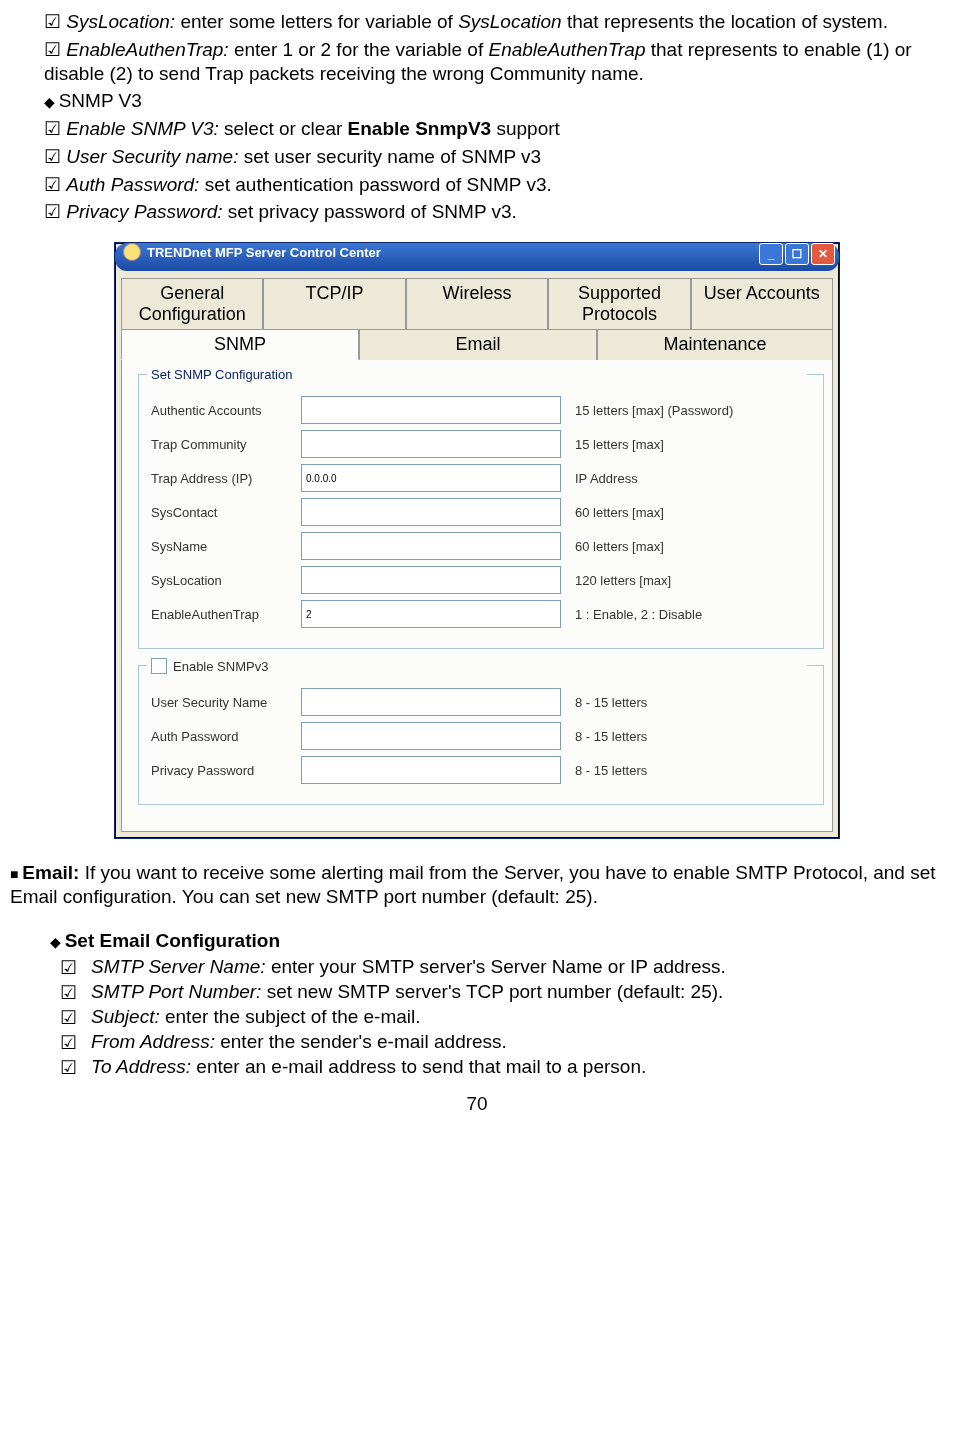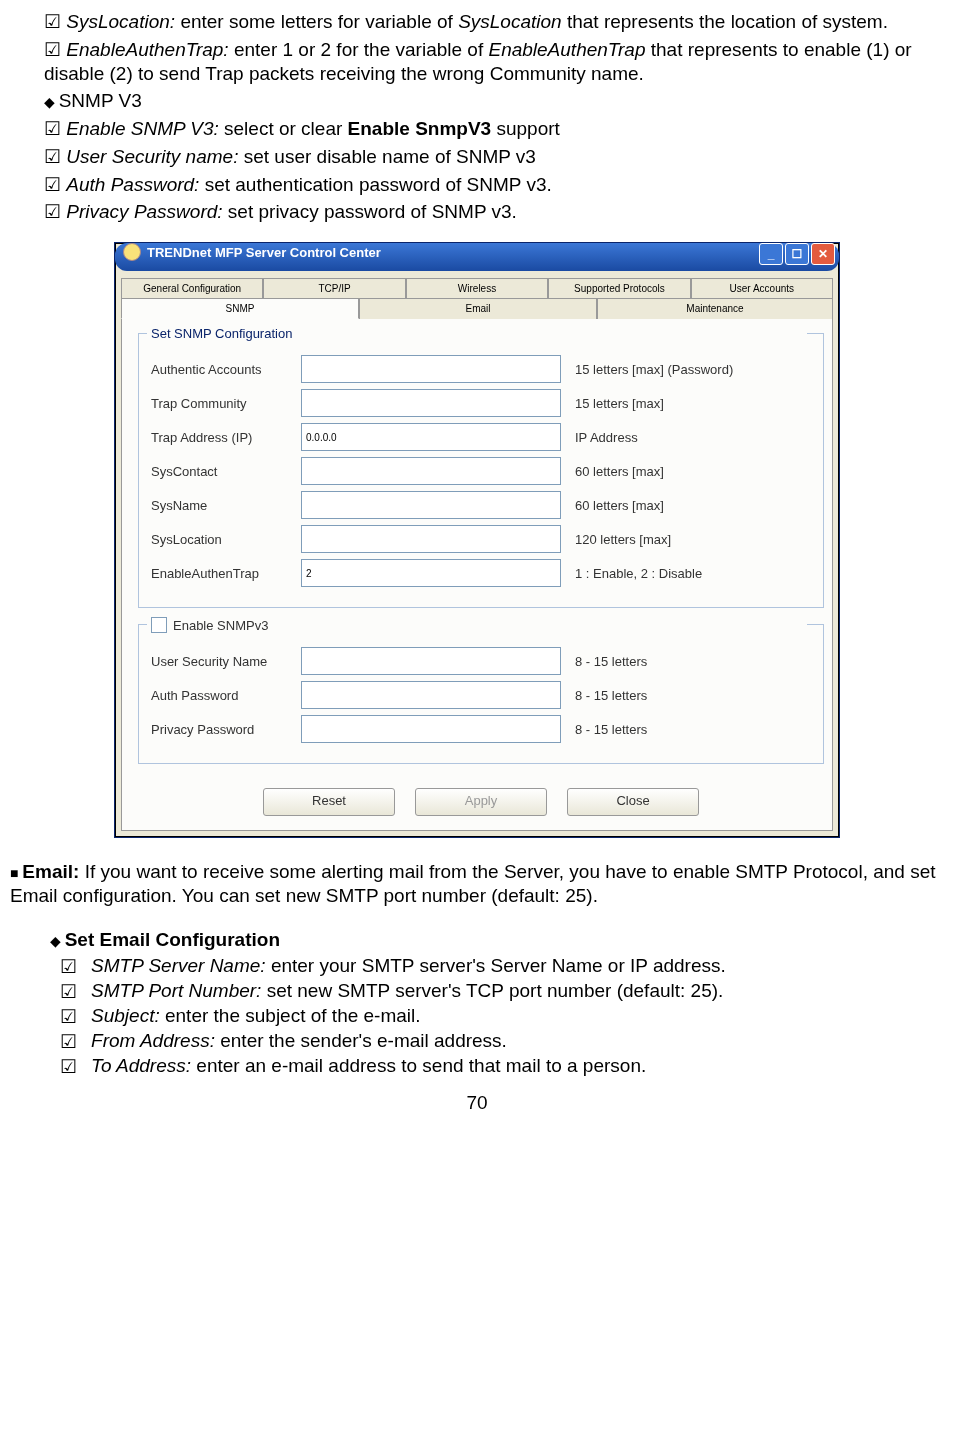--- a/index.html
+++ b/index.html
@@ -48,21 +48,21 @@
   .win-btn {
     width:22px;height:20px;border:1px solid #fff;border-radius:3px;
     display:flex;align-items:center;justify-content:center;font-weight:bold;font-size:12px;
   }
   .win-min{background:#3b77d6}
   .win-max{background:#3b77d6}
   .win-close{background:#e35b3f;color:#fff}
   .tab-area{padding:6px 6px 0 6px;}
   .tab-row{display:flex;gap:0}
   .tab{
-    border:1px solid #999;background:#ece9d8;padding:4px 8px;font-size:10px;
+    border:1px solid #999;background:#ece9d8;padding:4px 8px;font-size:18px;
     border-bottom:none;flex:1;text-align:center;position:relative;top:1px;
   }
   .tab.active{background:#fcfcfa;border-bottom:1px solid #fcfcfa;z-index:2}
   .tab-row2 .tab{flex:none}
   .tab-row2 .t-snmp{width:220px}
   .tab-row2 .t-email{width:220px}
   .tab-row2 .t-maint{flex:1}
   .panel{
     border:1px solid #999;background:#fcfcfa;margin:0 6px 6px 6px;padding:14px 8px 10px 16px;
   }
@@ -98,21 +98,21 @@
 
 <div class="indent1">
   <p class="para"><span class="checkmark"></span><span class="italic">SysLocation:</span><span> enter some letters for variable of </span><span class="italic">SysLocation</span><span> that represents the location of system.</span></p>
 
   <p class="para"><span class="checkmark"></span><span class="italic">EnableAuthenTrap:</span><span> enter 1 or 2 for the variable of </span><span class="italic">EnableAuthenTrap</span><span> that represents to enable (1) or disable (2) to send Trap packets receiving the wrong Community name.</span></p>
 
   <p class="para"><span class="diamond"></span><span>SNMP V3</span></p>
 
   <p class="para"><span class="checkmark"></span><span class="italic">Enable SNMP V3:</span><span> select or clear </span><span class="bold">Enable SnmpV3</span><span> support</span></p>
 
-  <p class="para"><span class="checkmark"></span><span class="italic">User Security name:</span><span> set user disable name of SNMP v3</span></p>
+  <p class="para"><span class="checkmark"></span><span class="italic">User Security name:</span><span> set user security name of SNMP v3</span></p>
 
   <p class="para"><span class="checkmark"></span><span class="italic">Auth Password:</span><span> set authentication password of SNMP v3.</span></p>
 
   <p class="para"><span class="checkmark"></span><span class="italic">Privacy Password:</span><span> set privacy password of SNMP v3.</span></p>
 </div>
 
 <div class="fig-wrap">
   <div class="fig-window">
     <div class="titlebar">
       <div class="titlebar-left">
@@ -198,25 +198,20 @@
             <div class="form-hint">8 - 15 letters</div>
           </div>
           <div class="form-row">
             <div class="form-label">Privacy Password</div>
             <input class="form-input" value="" style="">
             <div class="form-hint">8 - 15 letters</div>
           </div>
         </div>
       </div>
 
-      <div class="btn-row">
-        <div class="btn">Reset</div>
-        <div class="btn disabled">Apply</div>
-        <div class="btn">Close</div>
-      </div>
     </div>
   </div>
 </div>
 
 <div class="email-block">
   <p class="para"><span class="square"></span><span class="bold">Email:</span><span> If you want to receive some alerting mail from the Server, you have to enable SMTP Protocol, and set Email configuration. You can set new SMTP port number (default: 25).</span></p>
 </div>
 
 <p class="para diamond-row"><span class="diamond"></span><span class="bold">Set Email Configuration</span></p>
 

